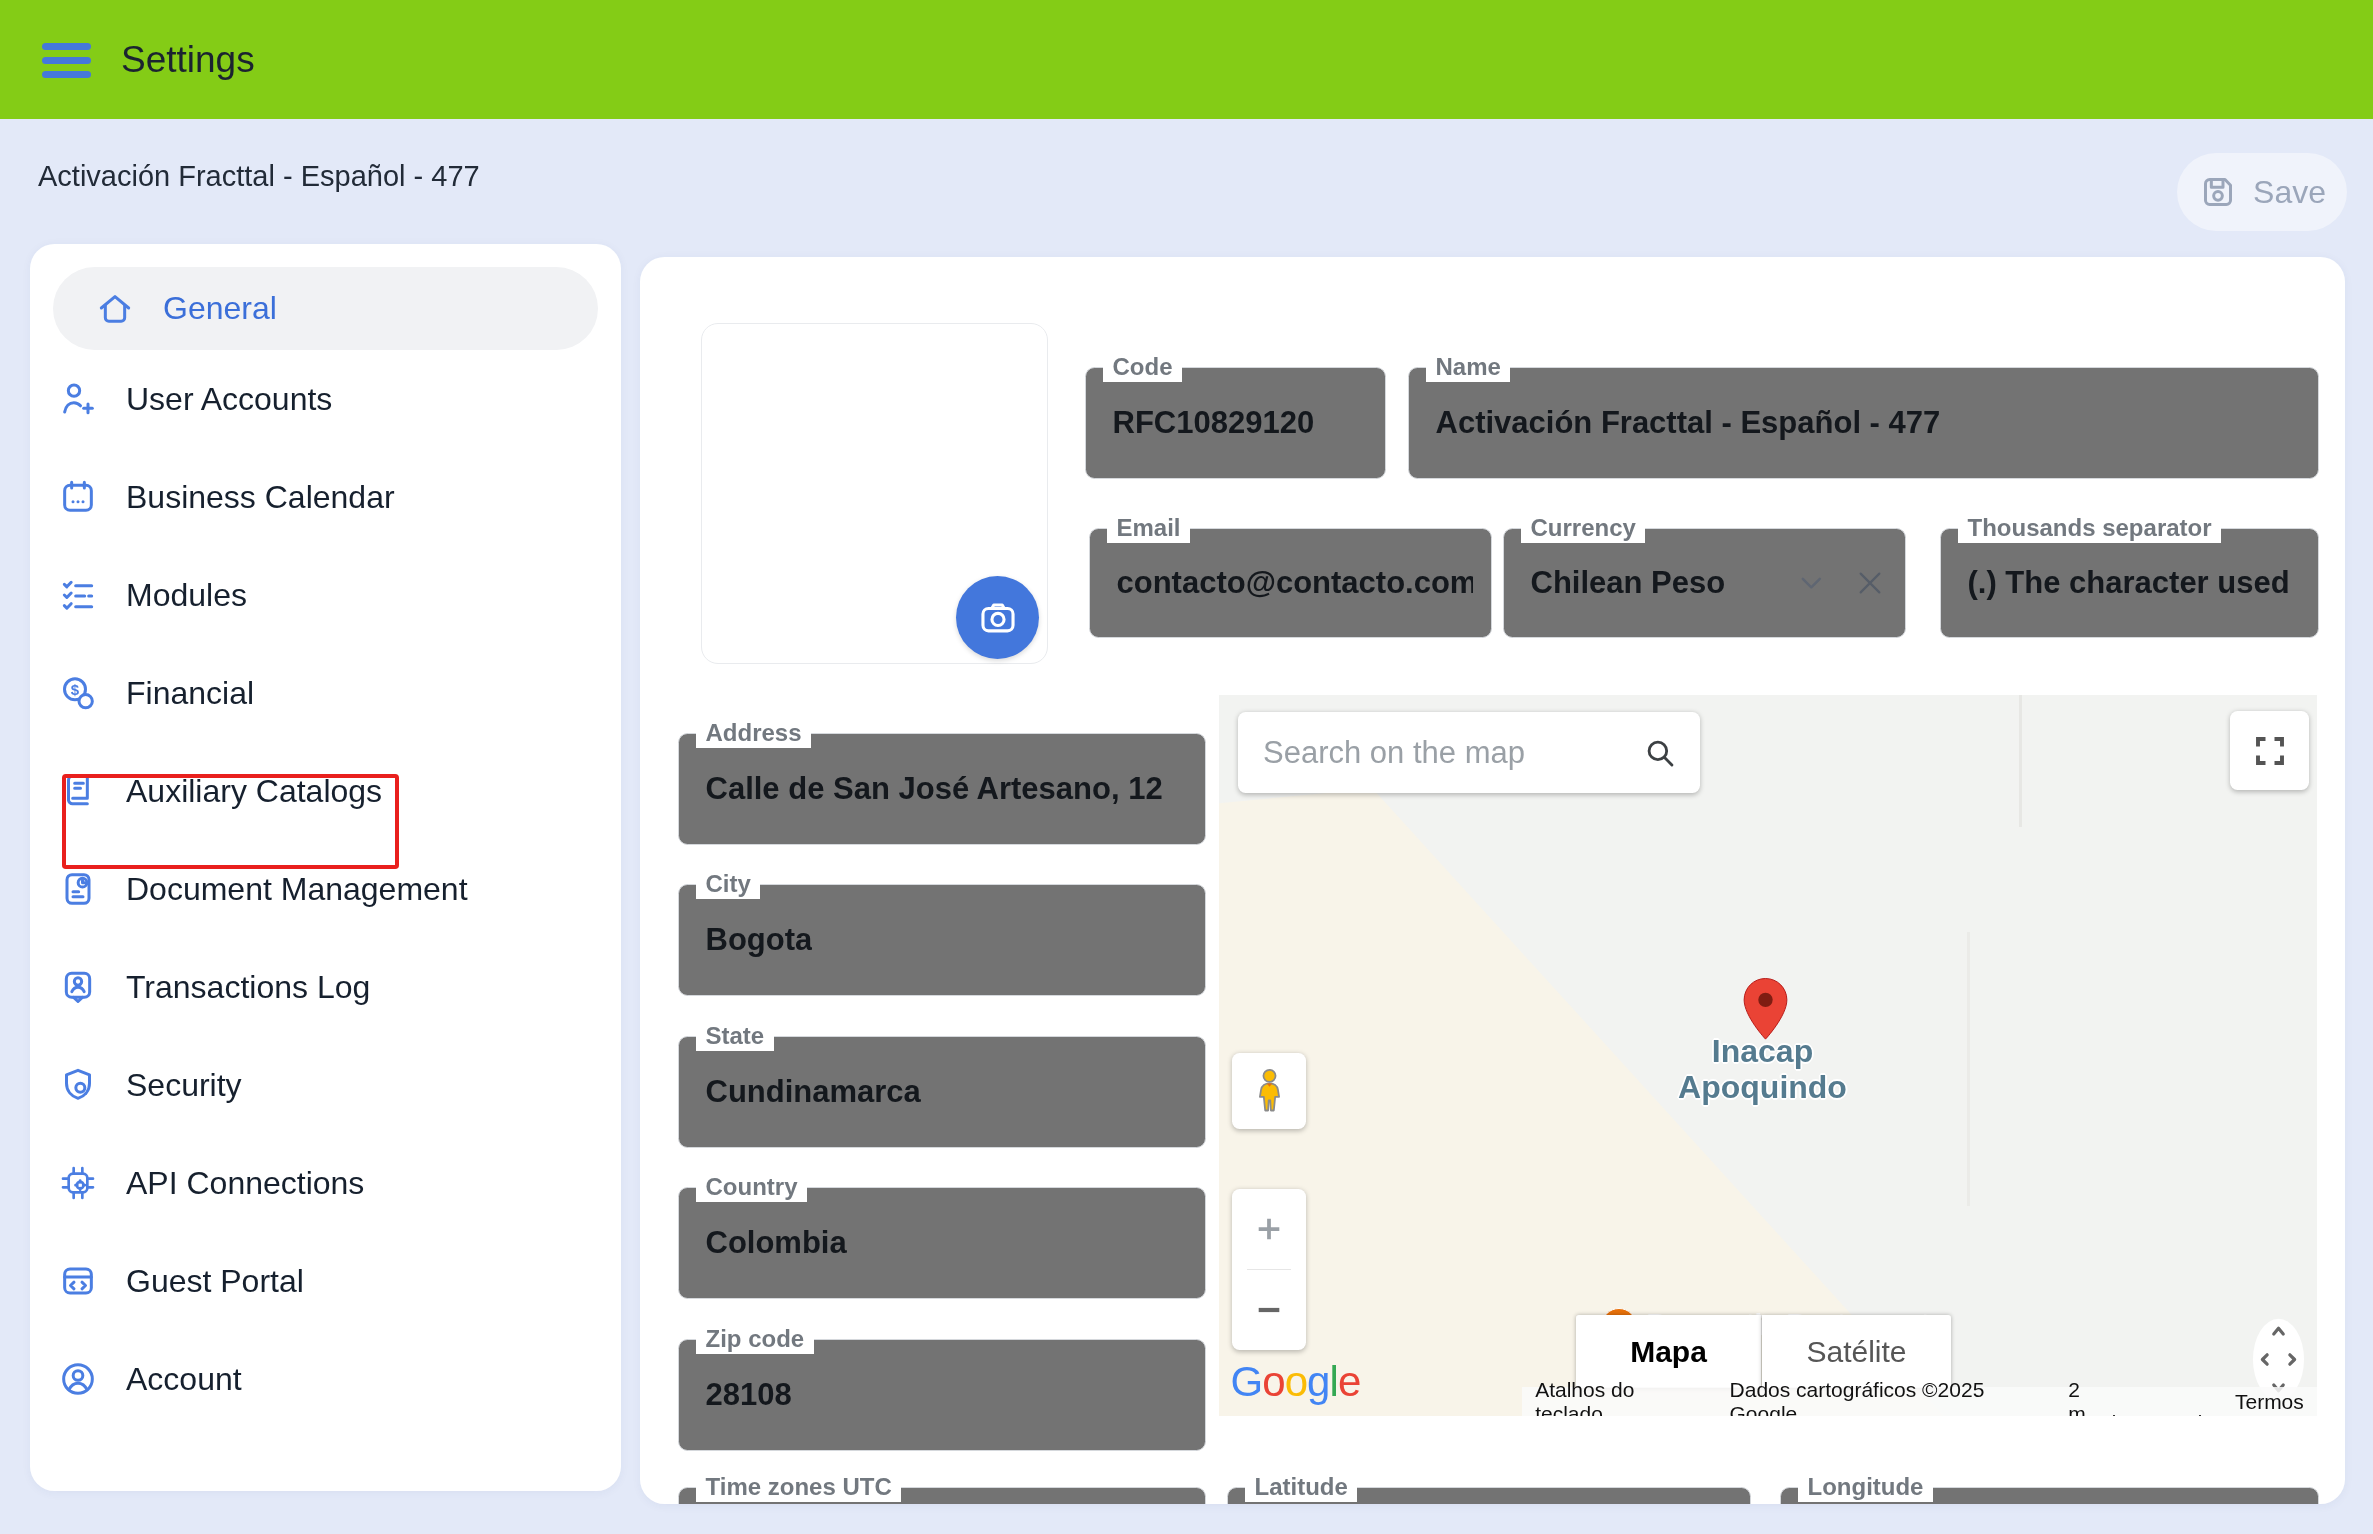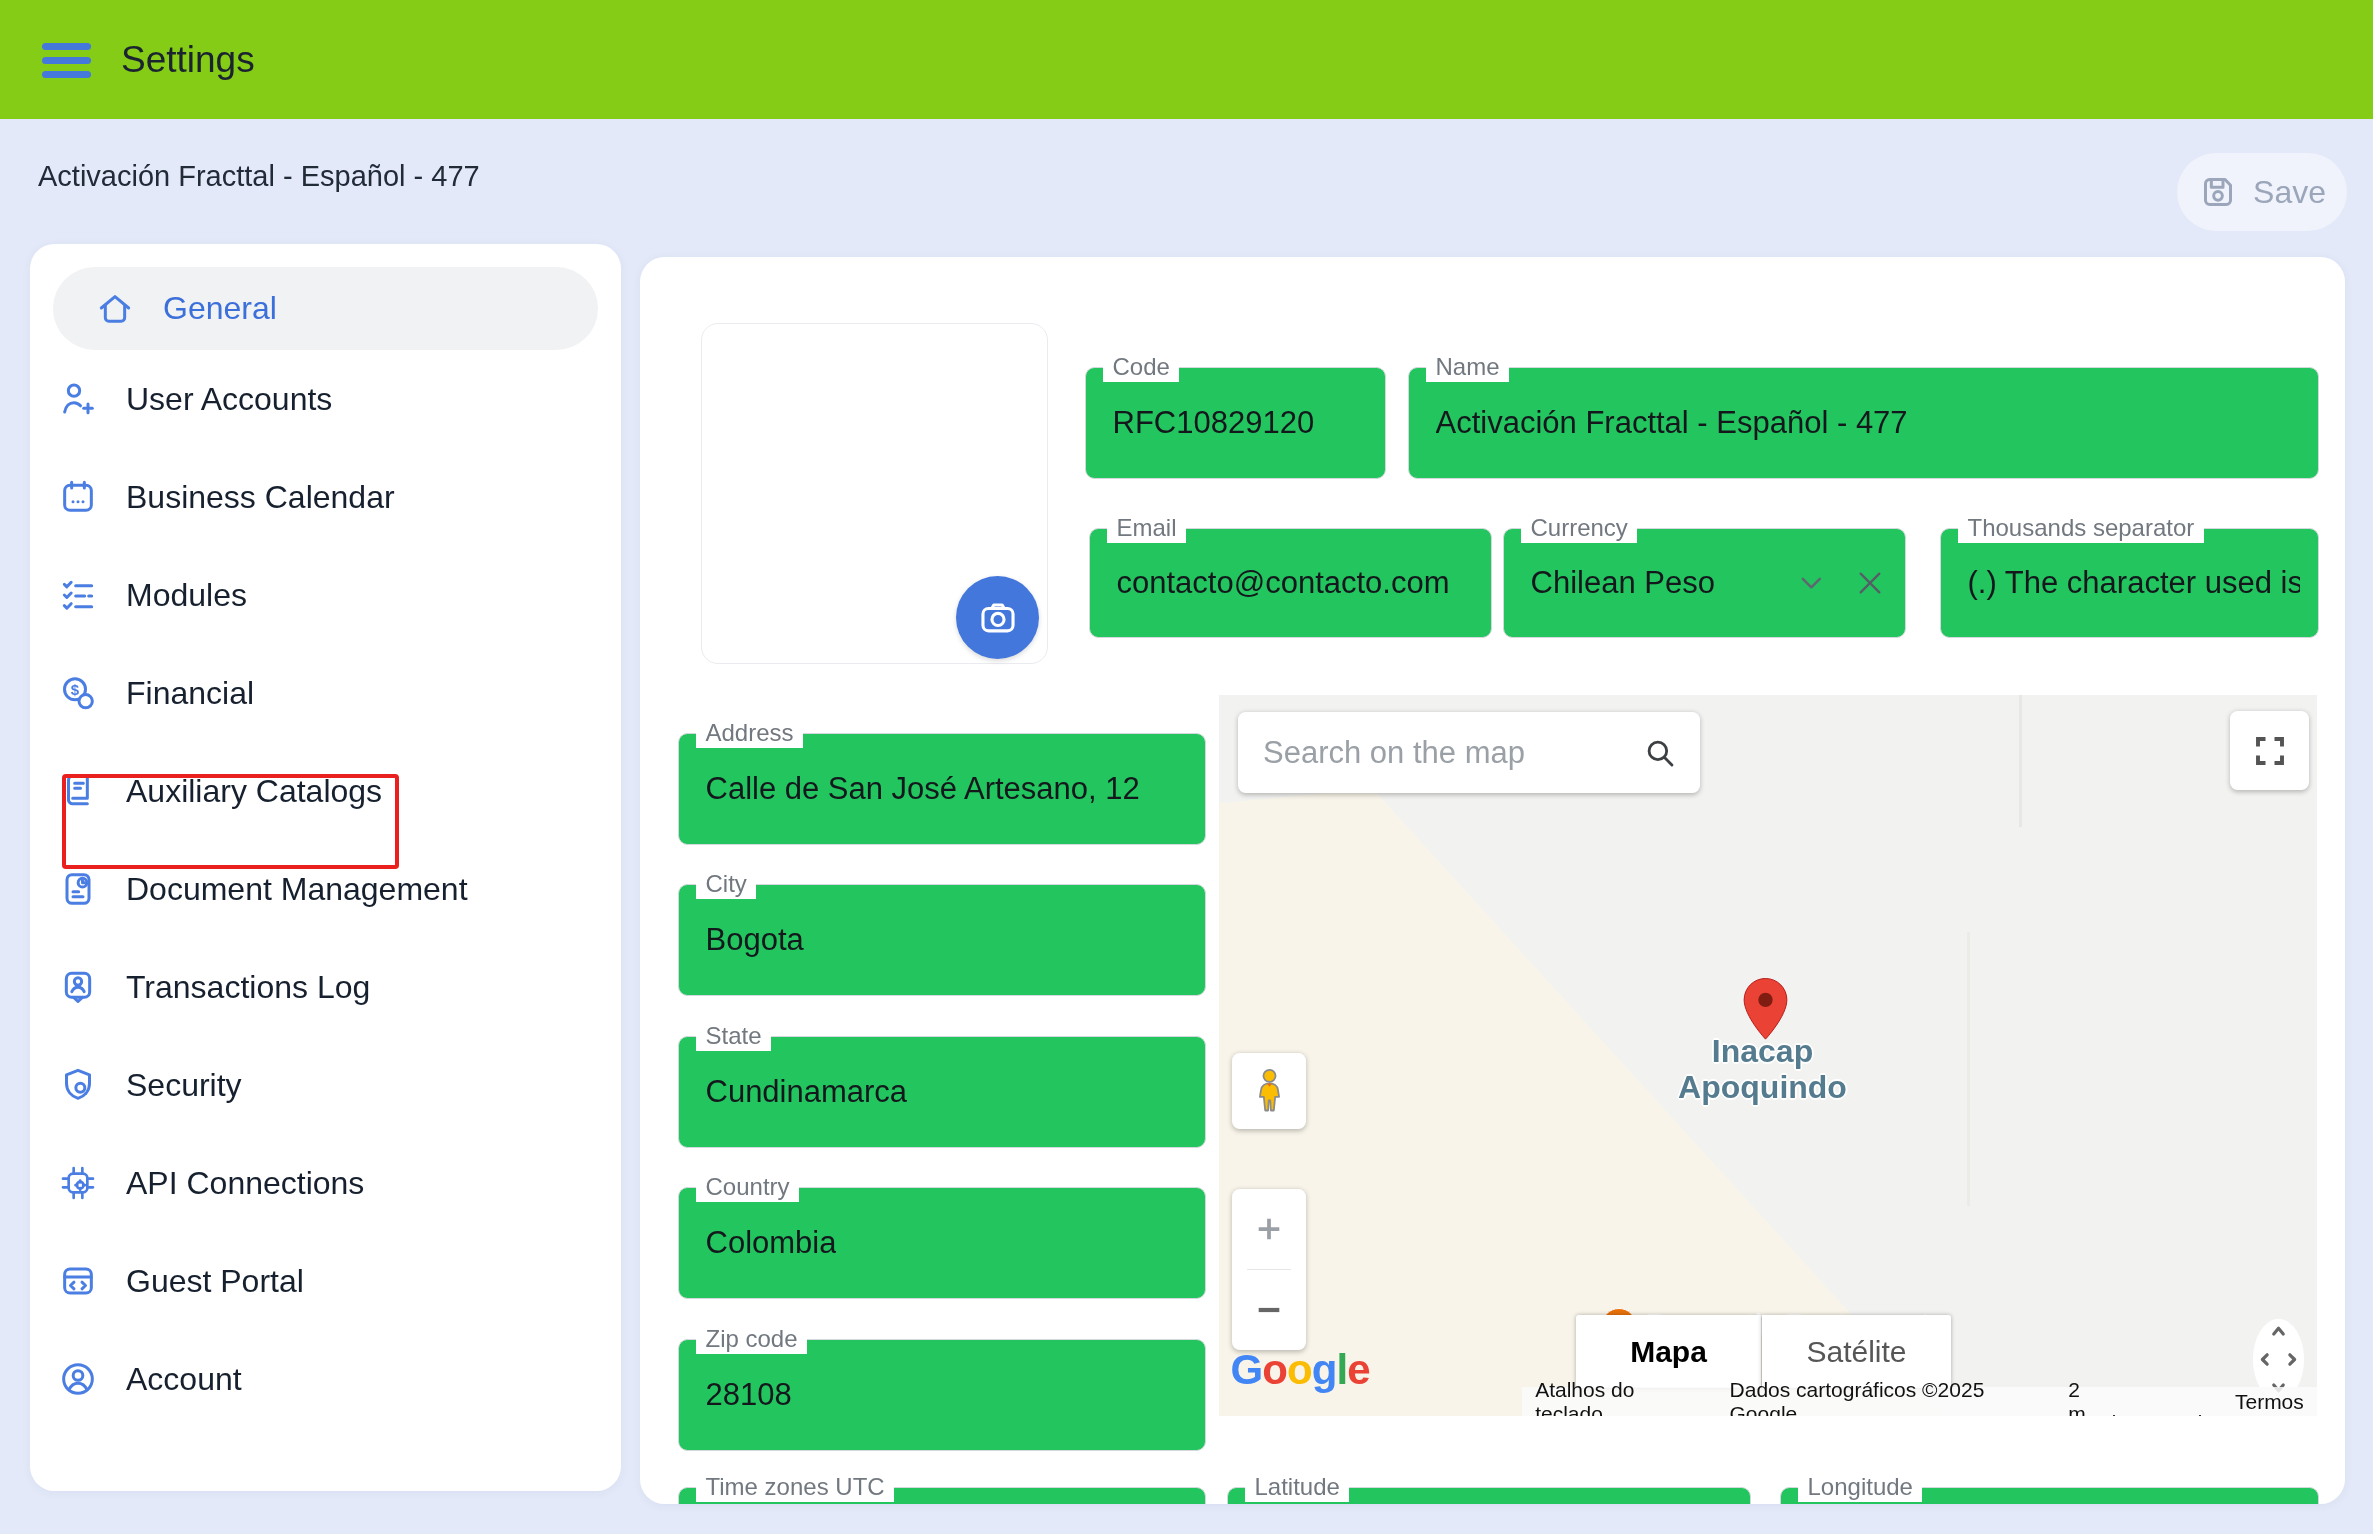--- a/index.html
+++ b/index.html
@@ -32,21 +32,21 @@
   .side-list{position:absolute;inset:0;padding-top:23px;}
   .side-item{height:98px;display:flex;align-items:center;padding-left:28px;gap:28px;cursor:pointer;}
   .side-item.active{height:83px;margin:0 23px;padding-left:42px;background:#f1f2f4;border-radius:44px;}
   .side-item .sicon{width:40px;height:40px;flex:0 0 40px;display:flex;align-items:center;justify-content:center;}
   .side-item .slabel{font-size:32px;color:#16202e;white-space:nowrap;}
   .side-item.active .slabel{color:#3b6fd9;}
   .red-box{position:absolute;left:62px;top:774px;width:329px;height:87px;border:4.7px solid #e9201d;
            border-radius:3.8px;pointer-events:none;z-index:5;}
 
   
-  .field{position:absolute;border:1.9px solid #d5d8dc;border-radius:9.5px;background:#22c55e;}
+  .field{position:absolute;border:1.9px solid #d5d8dc;border-radius:9.5px;background:#737373;font-weight:bold;}
   .field .flabel{position:absolute;top:-15px;left:17px;background:#fff;padding:0 9.5px;
                  font-size:24px;color:#72787f;white-space:nowrap;line-height:1.2;}
   .field .fvalue{position:absolute;left:26.5px;top:50%;transform:translateY(-50%);
                  font-size:31px;color:#14181d;white-space:nowrap;overflow:hidden;max-width:calc(100% - 45px);}
   .field .fcontrols{position:absolute;right:21px;top:50%;transform:translateY(-50%);
                     display:flex;align-items:center;gap:32px;}
 
   .photo-box{position:absolute;left:61px;top:66px;width:345px;height:339px;border:1.9px solid #e9ebee;
              border-radius:17px;background:#fff;}
   .camera-btn{position:absolute;left:254px;top:252px;width:83px;height:83px;border-radius:50%;
@@ -84,21 +84,21 @@
   .maptype{position:absolute;top:620px;height:73px;background:#fff;box-shadow:0 0.9px 4.7px rgba(0,0,0,.3);
            display:flex;align-items:center;justify-content:center;cursor:pointer;z-index:2;}
   .maptype.mapa{left:357px;width:185px;border-radius:2.8px 0 0 2.8px;font-size:30px;font-weight:700;color:#000;}
   .maptype.satelite{left:543px;width:189px;border-radius:0 2.8px 2.8px 0;font-size:30px;color:#565656;}
   .pan-ctl{position:absolute;right:9.5px;top:620px;width:59px;height:89px;z-index:2;cursor:pointer;}
   .map-attrib{position:absolute;right:0;bottom:0;left:303px;height:29px;background:rgba(250,250,250,.85);
               display:flex;align-items:center;justify-content:flex-end;gap:34px;padding:0 13.2px;z-index:3;
               font-size:21px;color:#111;}
   .scale-wrap{display:flex;align-items:flex-end;gap:13px;}
   .scale-bar{width:91px;height:8.5px;border-left:2.8px solid #333;border-right:2.8px solid #333;border-bottom:2.8px solid #333;}
-  .google-logo{position:absolute;left:11.4px;bottom:22px;font-size:42px;font-weight:700;letter-spacing:-0.9px;z-index:3;}
+  .google-logo{position:absolute;left:11.4px;bottom:10px;font-size:42px;font-weight:400;letter-spacing:-0.9px;z-index:3;}
   .google-logo span:nth-child(1){color:#4285F4;}
   .google-logo span:nth-child(2){color:#EA4335;}
   .google-logo span:nth-child(3){color:#FBBC05;}
   .google-logo span:nth-child(4){color:#4285F4;}
   .google-logo span:nth-child(5){color:#34A853;}
   .google-logo span:nth-child(6){color:#EA4335;}
 
   svg{display:block;}
 </style>
 </head>

